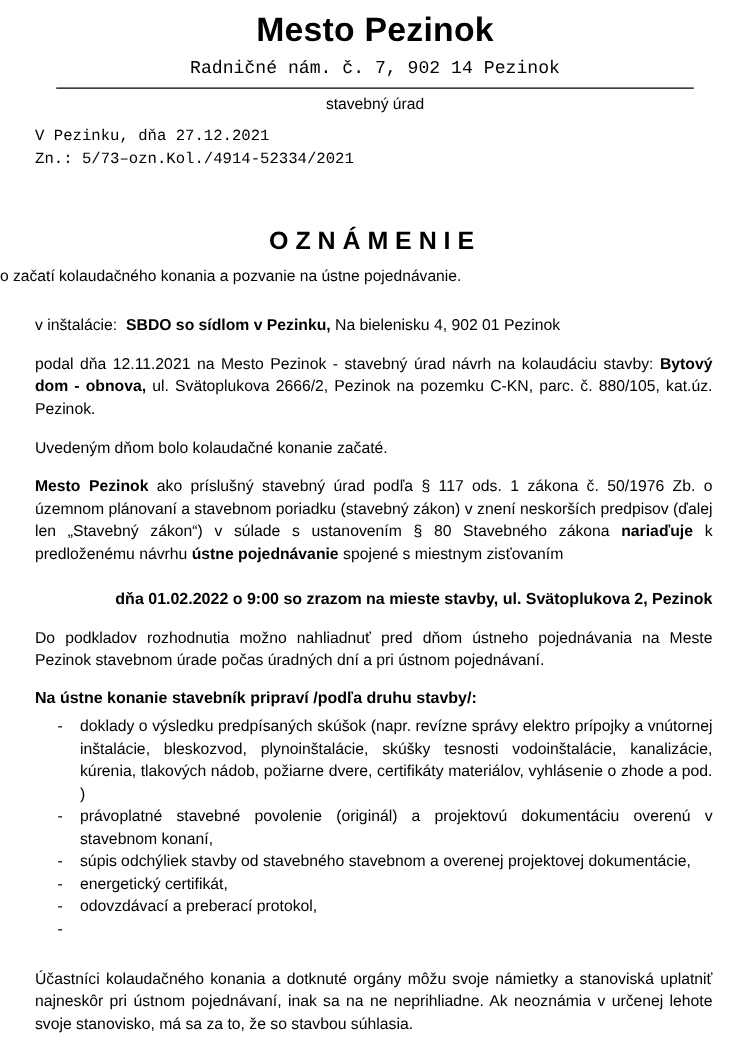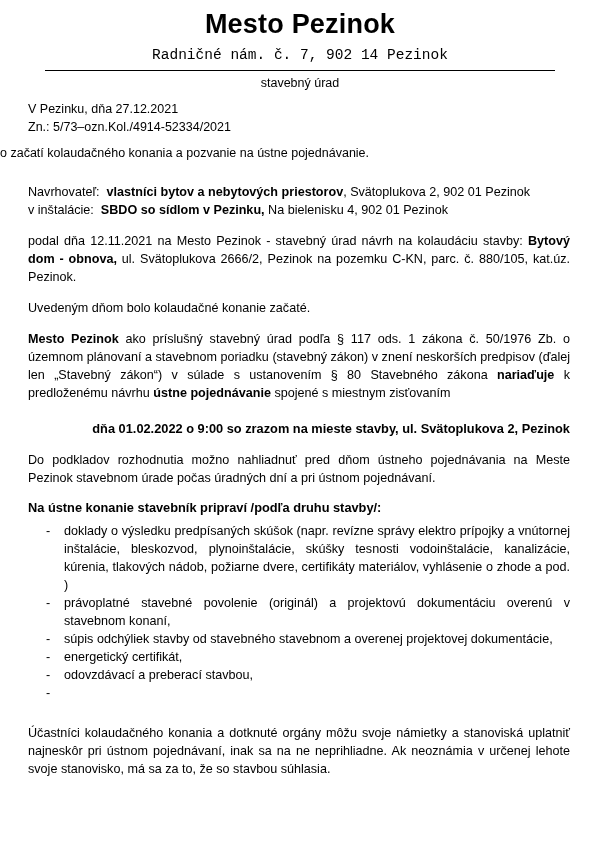--- a/index.html
+++ b/index.html
@@ -54,21 +54,21 @@
     line-height: 1.2;
     margin: 5px 0 0 0;
   }
 
   
   .meta {
     margin: 10px 0 0 28px;
     font-size: 12.5px;
     line-height: 1.42;
   }
-  .meta div { white-space: nowrap; }
+  .meta div { white-space: nowrap; font-family: Liberation Mono, monospace; }
 
   
   .doc-title {
     text-align: center;
     font-size: 20px;
     font-weight: bold;
     letter-spacing: 5.5px;
     margin: 44px 0 0 0;
     line-height: 1.2;
   }
@@ -140,46 +140,46 @@
     <div class="org-address">Radničné nám. č. 7, 902 14 Pezinok</div>
     <hr class="rule">
     <div class="org-dept">stavebný úrad</div>
   </header>
 
   <section class="meta">
     <div>V Pezinku, dňa 27.12.2021</div>
     <div>Zn.: 5/73–ozn.Kol./4914-52334/2021</div>
   </section>
 
+  <h2 class="doc-title">OZNÁMENIE</h2>
   <div class="doc-subtitle">o začatí kolaudačného konania a pozvanie na ústne pojednávanie.</div>
 
   <main class="body">
 
     <div class="applicant-block">
-      <div class="applicant-line"><span>Navrhovateľ:</span>&nbsp; <b>vlastníci bytov a nebytových priestorov</b><span>, Svätoplukova 2, 902 01 Pezinok</span></div>
       <div class="applicant-line"><span>v inštalácie:</span>&nbsp; <b>SBDO so sídlom v Pezinku,</b><span> Na bielenisku 4, 902 01  Pezinok</span></div>
     </div>
 
     <p class="para"><span>podal dňa 12.11.2021 na Mesto Pezinok - stavebný úrad návrh na kolaudáciu stavby:</span> <b>Bytový dom - obnova,</b><span>  ul. Svätoplukova 2666/2, Pezinok na pozemku C-KN, parc. č. 880/105, kat.úz. Pezinok.</span></p>
 
     <p class="para">Uvedeným dňom bolo kolaudačné konanie začaté.</p>
 
     <p class="para"><b>Mesto Pezinok</b><span> ako príslušný stavebný úrad podľa § 117 ods. 1 zákona č. 50/1976 Zb. o územnom plánovaní a stavebnom poriadku (stavebný zákon) v znení neskorších predpisov (ďalej len „Stavebný zákon“) v súlade s ustanovením § 80 Stavebného zákona </span><b>nariaďuje</b><span> k predloženému návrhu </span><b>ústne pojednávanie</b><span> spojené s miestnym zisťovaním</span></p>
 
     <p class="date-highlight">dňa 01.02.2022 o 9:00 so zrazom na mieste stavby, ul. Svätoplukova 2, Pezinok</p>
 
     <p class="para">Do podkladov rozhodnutia možno nahliadnuť pred dňom ústneho pojednávania na Meste Pezinok stavebnom úrade počas úradných dní a pri ústnom pojednávaní.</p>
 
     <p class="section-head">Na ústne konanie stavebník pripraví /podľa druhu stavby/:</p>
 
     <ul class="dash-list">
       <li><span class="dash">-</span><span>doklady o výsledku predpísaných skúšok (napr. revízne správy elektro prípojky a vnútornej inštalácie, bleskozvod,  plynoinštalácie, skúšky tesnosti vodoinštalácie, kanalizácie, kúrenia, tlakových nádob, požiarne dvere, certifikáty materiálov, vyhlásenie o zhode a pod. )</span></li>
       <li><span class="dash">-</span><span>právoplatné stavebné povolenie (originál) a projektovú dokumentáciu overenú v stavebnom konaní,</span></li>
       <li class="nojustify"><span class="dash">-</span><span>súpis odchýliek stavby od stavebného stavebnom a overenej projektovej dokumentácie,</span></li>
       <li class="nojustify"><span class="dash">-</span><span>energetický certifikát,</span></li>
-      <li class="nojustify"><span class="dash">-</span><span>odovzdávací a preberací stavbou,</span></li>
+      <li class="nojustify"><span class="dash">-</span><span>odovzdávací a preberací protokol,</span></li>
       <li class="nojustify"><span class="dash">-</span></li>
     </ul>
 
     <p class="para tail-block">Účastníci kolaudačného konania a dotknuté orgány môžu svoje námietky a stanoviská uplatniť najneskôr pri ústnom pojednávaní, inak sa na ne neprihliadne. Ak neoznámia v určenej lehote svoje stanovisko, má sa za to, že so stavbou súhlasia.</p>
 
   </main>
 </div>
 
 </body></html>

